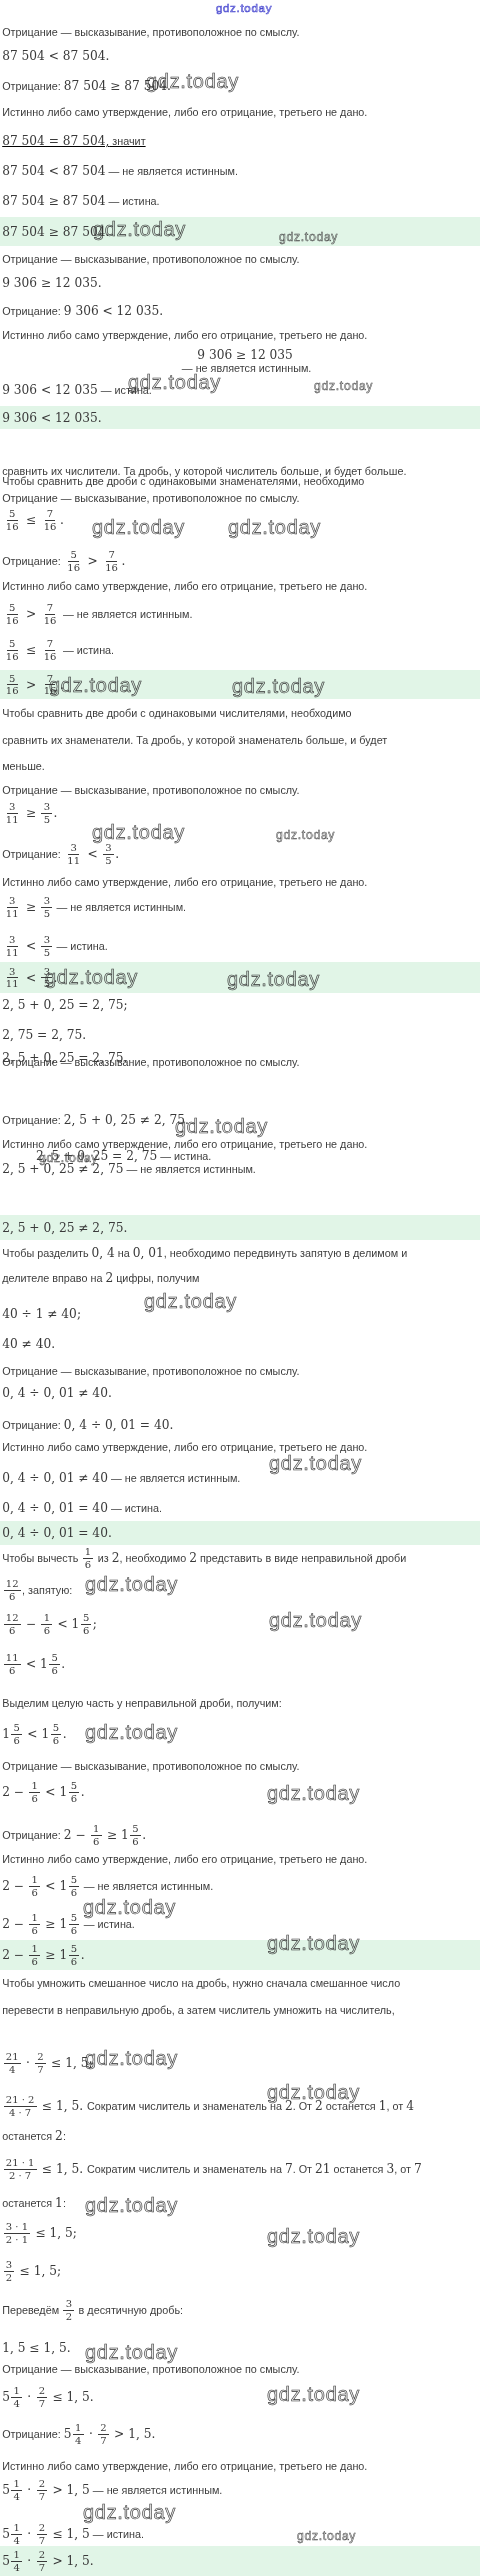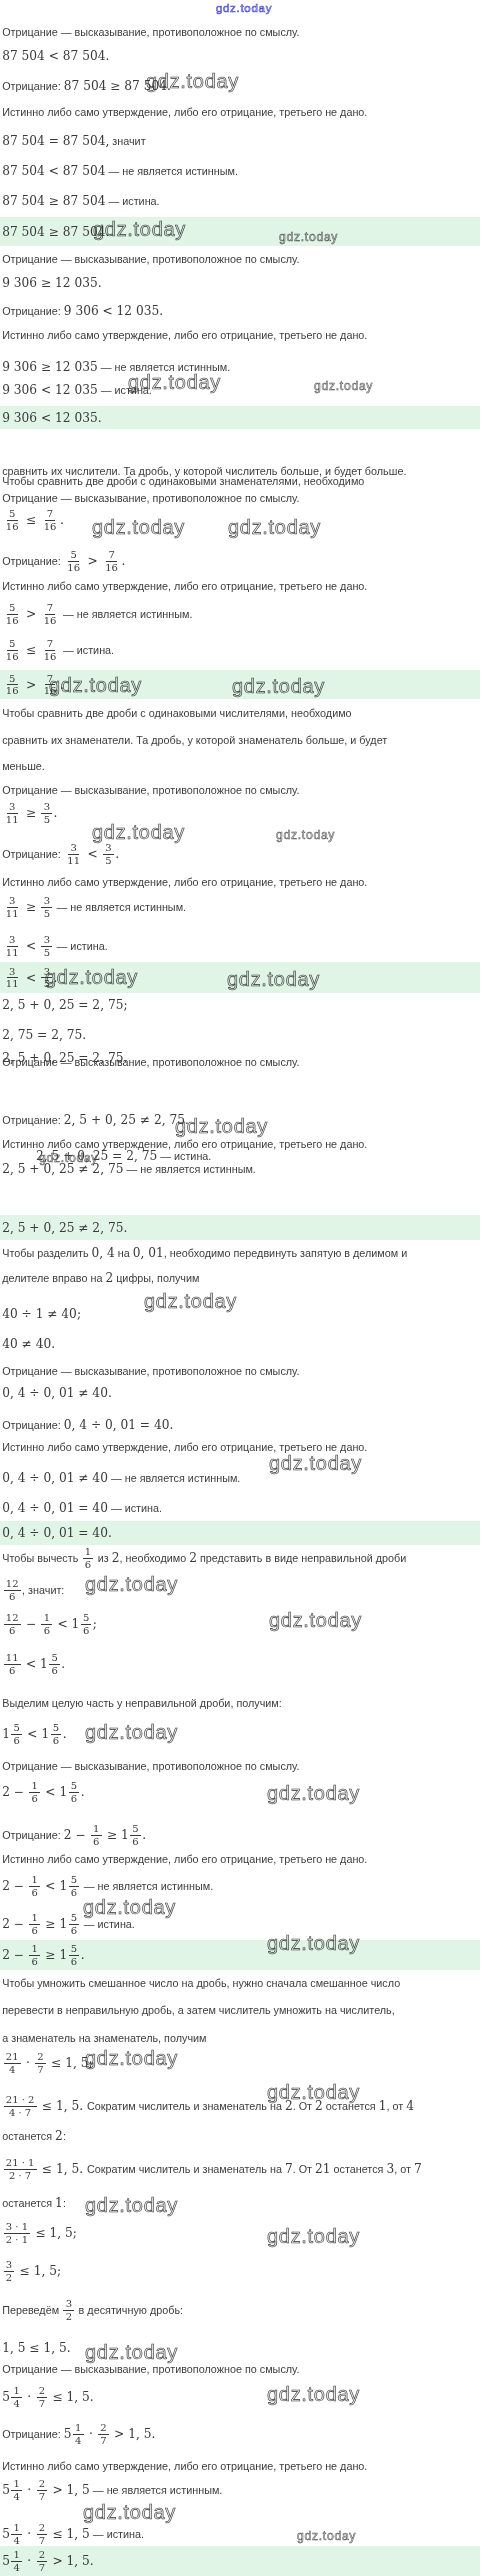--- a/index.html
+++ b/index.html
@@ -37,21 +37,21 @@
     <div class="line" style="top: 49px;">
       <span class="math">87 504 &lt; 87 504.</span>
     </div>
     <div class="line" style="top: 79px;">
       <span class="txt">Отрицание: </span>
       <span class="math">87 504 ≥ 87 504.</span>
     </div>
     <div class="line" style="top: 106px;">
       <span class="txt">Истинно либо само утверждение, либо его отрицание, третьего не дано.</span>
     </div>
-    <div class="line" style="top: 134px;">
+    <div class="line" style="top: 134px; text-decoration: underline;">
       <span class="math">87 504 = 87 504,</span>
       <span class="txt"> значит</span>
     </div>
     <div class="line" style="top: 164px;">
       <span class="math">87 504 &lt; 87 504</span>
       <span class="txt"> — не является истинным.</span>
     </div>
     <div class="line" style="top: 194px;">
       <span class="math">87 504 ≥ 87 504</span>
       <span class="txt"> — истина.</span>
@@ -65,21 +65,21 @@
     <div class="line" style="top: 276px;">
       <span class="math">9 306 ≥ 12 035.</span>
     </div>
     <div class="line" style="top: 304px;">
       <span class="txt">Отрицание: </span>
       <span class="math">9 306 &lt; 12 035.</span>
     </div>
     <div class="line" style="top: 329px;">
       <span class="txt">Истинно либо само утверждение, либо его отрицание, третьего не дано.</span>
     </div>
-    <div class="line" style="top: 360px;">
+    <div class="line" style="top: 348px; flex-direction: column;">
       <span class="math">9 306 ≥ 12 035</span>
       <span class="txt"> — не является истинным.</span>
     </div>
     <div class="line" style="top: 383px;">
       <span class="math">9 306 &lt; 12 035</span>
       <span class="txt"> — истина.</span>
     </div>
     <div class="line hl" style="top: 406px; height: 23px;">
       <span class="math">9 306 &lt; 12 035.</span>
     </div>
@@ -314,21 +314,21 @@
       <span class="math">2</span>
       <span class="txt">, необходимо </span>
       <span class="math">2</span>
       <span class="txt"> представить в виде неправильной дроби</span>
     </div>
     <div class="line" style="top: 1578px;">
       <span class="frac">
         <span class="num">12</span>
         <span class="den">6</span>
       </span>
-      <span class="txt">, значит:</span>
+      <span class="txt">, запятую:</span>
     </div>
     <div class="line" style="top: 1612px;">
       <span class="frac">
         <span class="num">12</span>
         <span class="den">6</span>
       </span>
       <span class="math"> − </span>
       <span class="frac">
         <span class="num">1</span>
         <span class="den">6</span>
@@ -438,23 +438,20 @@
         <span class="num">5</span>
         <span class="den">6</span>
       </span>
       <span class="math">.</span>
     </div>
     <div class="line" style="top: 1977px;">
       <span class="txt">Чтобы умножить смешанное число на дробь, нужно сначала смешанное число</span>
     </div>
     <div class="line" style="top: 2004px;">
       <span class="txt">перевести в неправильную дробь, а затем числитель умножить на числитель,</span>
-    </div>
-    <div class="line" style="top: 2032px;">
-      <span class="txt">а знаменатель на знаменатель, получим</span>
     </div>
     <div class="line" style="top: 2051px;">
       <span class="frac">
         <span class="num">21</span>
         <span class="den">4</span>
       </span>
       <span class="math"> · </span>
       <span class="frac">
         <span class="num">2</span>
         <span class="den">7</span>

